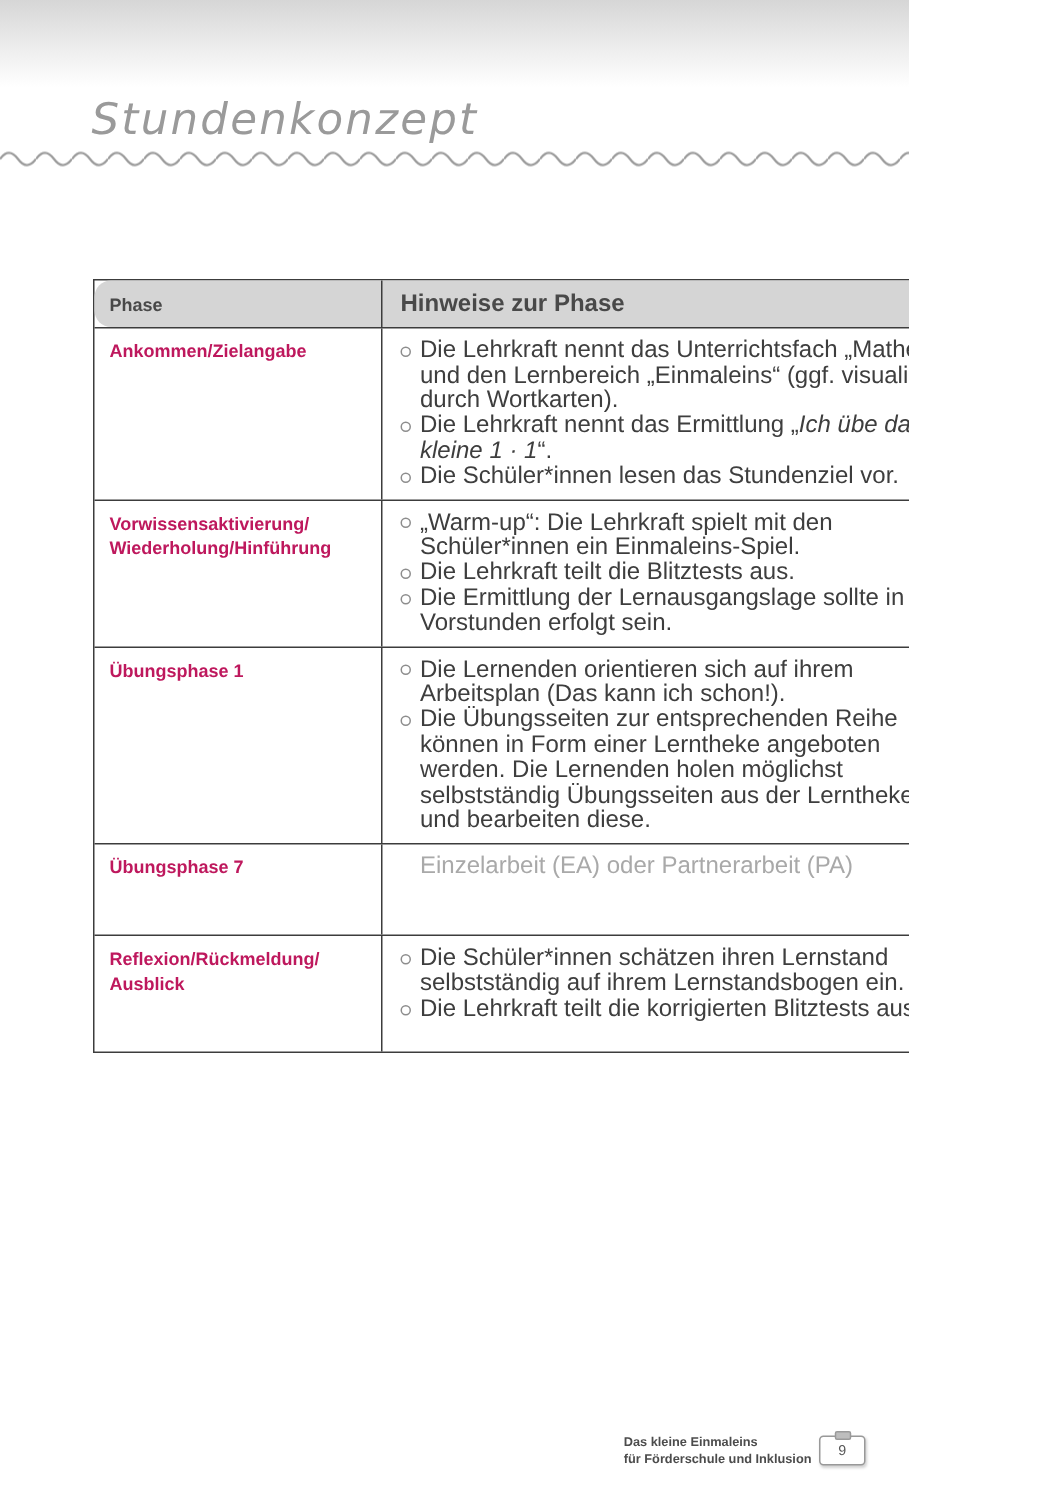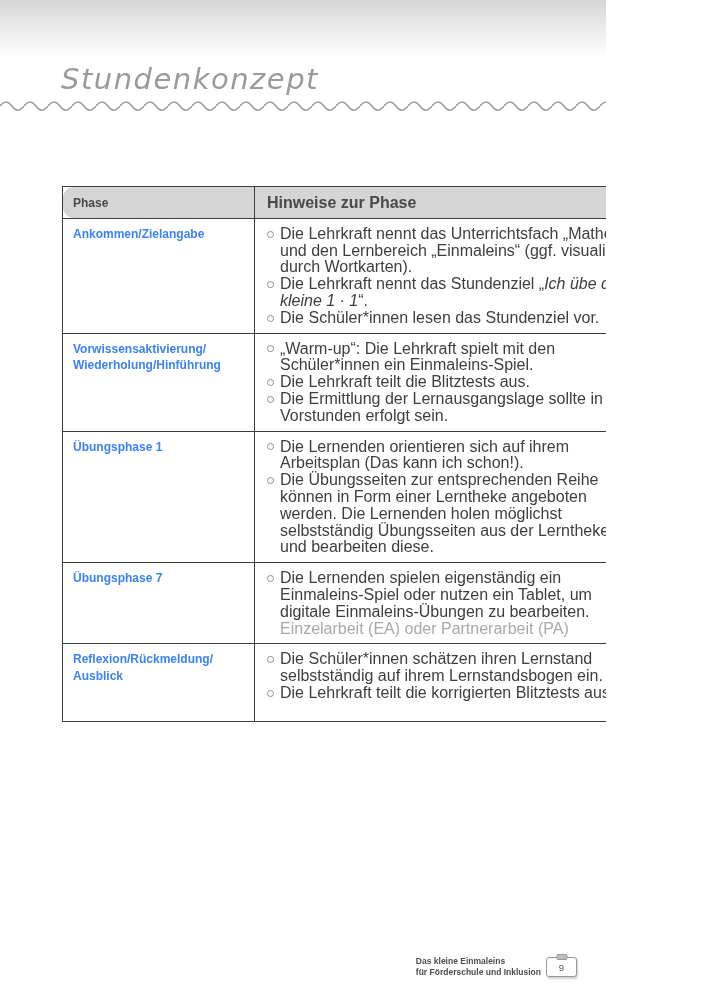--- a/index.html
+++ b/index.html
@@ -27,21 +27,21 @@
     border:1.5px solid #3c3c3c;
   }
   .trow { display:flex; border-top:1.5px solid #3c3c3c; }
   .trow:first-child { border-top:none; }
   .trow.theader { background:#d5d5d5; min-height:30px;border-radius:11px; }
   .r1 { min-height:80px; } .r2 { min-height:93px; } .r3 { min-height:111px; }
   .r4 { min-height:61px; } .r5 { min-height:78px; }
   .col-phase {
     width:192px; flex:none; border-right:1.5px solid #3c3c3c;
     padding:7px 8px 6px 10px;
-    font-size:12px; line-height:16.8px; font-weight:bold; color:#3b82f6;
+    font-size:12px; line-height:16.8px; font-weight:bold; color:#be185d;
   }
   .col-hints {
     flex:1; padding:7px 8px 6px 12px;
     font-size:16px; line-height:16.8px; color:#3e3e3e;
   }
   .theader .col-phase, .theader .col-hints { padding-top:8px; font-weight:bold; color:#494949; }
   .phase-line { display:block; }
   .hint { display:flex; }
   .ring {
     flex:none; width:7px; height:7px; margin:4.8px 6px 0 0;
@@ -103,21 +103,21 @@
       <div class="col-phase">
         <span class="phase-line">Ankommen/Zielangabe</span>
       </div>
       <div class="col-hints">
         <div class="hint">
           <span class="ring"></span>
           <span class="hint-text">Die Lehrkraft nennt das Unterrichtsfach „Mathe“ und den Lernbereich „Einmaleins“ (ggf. visualisiert durch Wortkarten).</span>
         </div>
         <div class="hint">
           <span class="ring"></span>
-          <span class="hint-text"><span>Die Lehrkraft nennt das Stundenziel „</span><em>Ich übe das kleine 1 · 1</em><span>“.</span></span>
+          <span class="hint-text"><span>Die Lehrkraft nennt das Ermittlung „</span><em>Ich übe das kleine 1 · 1</em><span>“.</span></span>
         </div>
         <div class="hint">
           <span class="ring"></span>
           <span class="hint-text">Die Schüler*innen lesen das Stundenziel vor.</span>
         </div>
       </div>
     </div>
 
     <div class="trow r2">
       <div class="col-phase">
@@ -154,24 +154,20 @@
           <span class="hint-text">Die Übungsseiten zur entsprechenden Reihe können in Form einer Lerntheke angeboten werden. Die Lernenden holen möglichst selbstständig Übungsseiten aus der Lerntheke und bearbeiten diese.</span>
         </div>
       </div>
     </div>
 
     <div class="trow r4">
       <div class="col-phase">
         <span class="phase-line">Übungsphase 7</span>
       </div>
       <div class="col-hints">
-        <div class="hint">
-          <span class="ring"></span>
-          <span class="hint-text">Die Lernenden spielen eigenständig ein Einmaleins-Spiel oder nutzen ein Tablet, um digitale Einmaleins-Übungen zu bearbeiten.</span>
-        </div>
         <div class="note">Einzelarbeit (EA) oder Partnerarbeit (PA)</div>
       </div>
     </div>
 
     <div class="trow r5">
       <div class="col-phase">
         <span class="phase-line">Reflexion/Rückmeldung/</span>
         <span class="phase-line">Ausblick</span>
       </div>
       <div class="col-hints">

